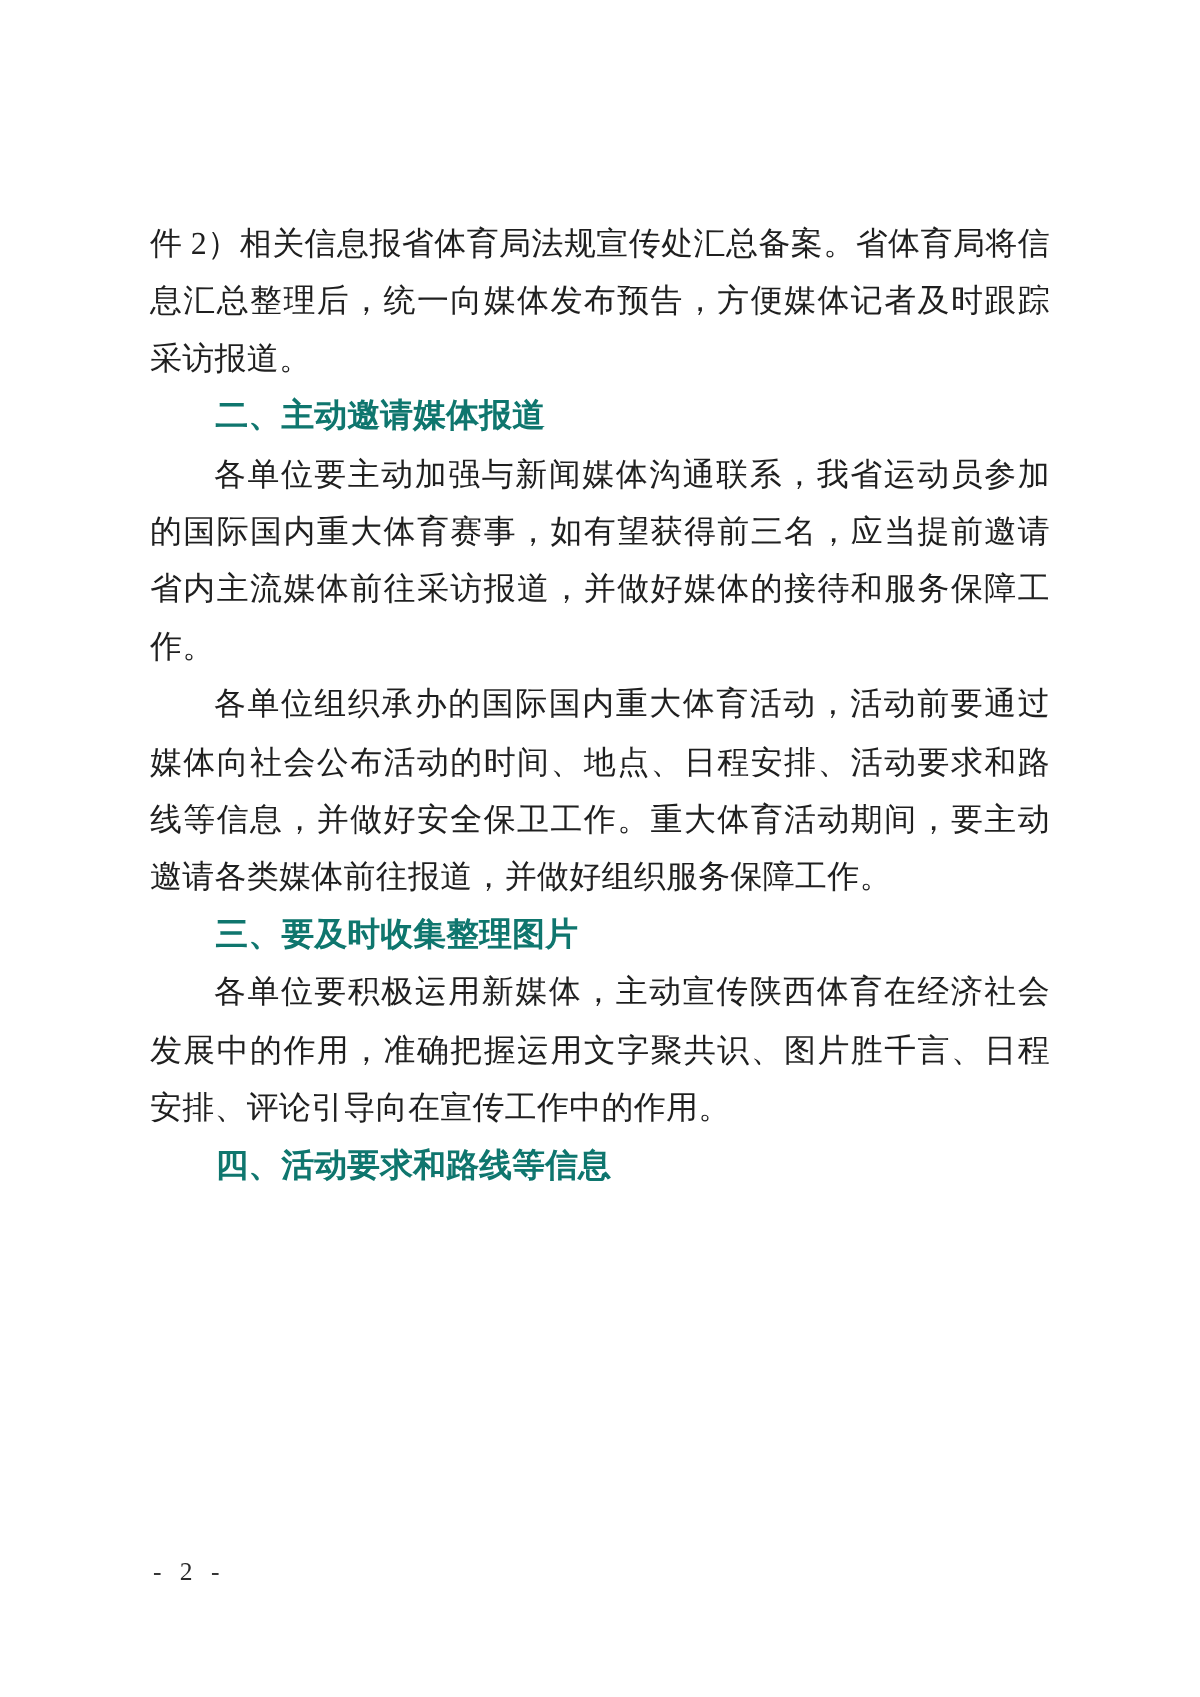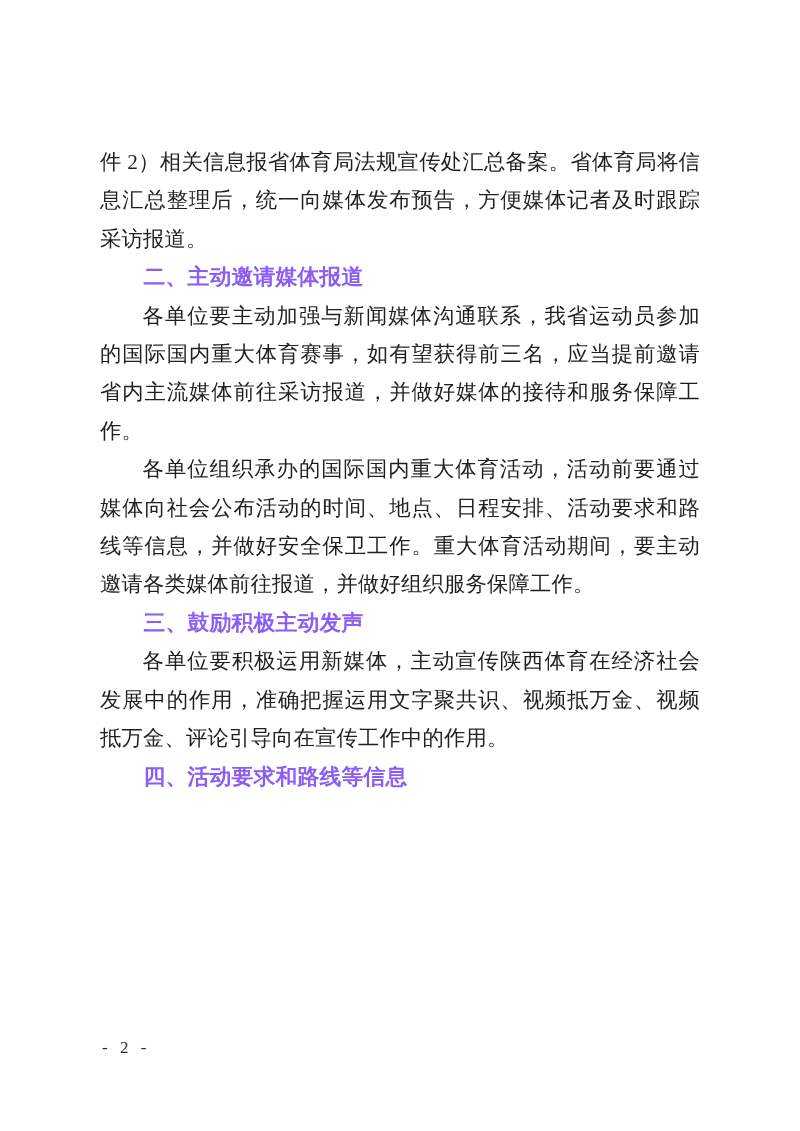--- a/index.html
+++ b/index.html
@@ -37,21 +37,21 @@
   }
   .text-block h2 {
     margin: 0;
     padding: 0;
     font-family: "Liberation Sans", "DejaVu Sans", sans-serif;
     font-weight: 700;
     font-size: 21.8px;
     line-height: 38.4px;
     text-indent: 2em;
     text-align: left;
-    color: #8b5cf6;
+    color: #0f766e;
   }
   .page-number {
     position: absolute;
     left: 102px;
     top: 1038px;
     font-size: 17px;
     letter-spacing: 4px;
     color: #2a2a2a;
     font-family: "Liberation Serif", "DejaVu Serif", serif;
   }
@@ -64,23 +64,23 @@
   <div class="text-block">
 
     <p class="no-indent">件 2）相关信息报省体育局法规宣传处汇总备案。省体育局将信息汇总整理后，统一向媒体发布预告，方便媒体记者及时跟踪采访报道。</p>
 
     <h2>二、主动邀请媒体报道</h2>
 
     <p>各单位要主动加强与新闻媒体沟通联系，我省运动员参加的国际国内重大体育赛事，如有望获得前三名，应当提前邀请省内主流媒体前往采访报道，并做好媒体的接待和服务保障工作。</p>
 
     <p>各单位组织承办的国际国内重大体育活动，活动前要通过媒体向社会公布活动的时间、地点、日程安排、活动要求和路线等信息，并做好安全保卫工作。重大体育活动期间，要主动邀请各类媒体前往报道，并做好组织服务保障工作。</p>
 
-    <h2>三、鼓励积极主动发声</h2>
+    <h2>三、要及时收集整理图片</h2>
 
-    <p>各单位要积极运用新媒体，主动宣传陕西体育在经济社会发展中的作用，准确把握运用文字聚共识、视频抵万金、视频抵万金、评论引导向在宣传工作中的作用。</p>
+    <p>各单位要积极运用新媒体，主动宣传陕西体育在经济社会发展中的作用，准确把握运用文字聚共识、图片胜千言、日程安排、评论引导向在宣传工作中的作用。</p>
 
 
     <h2>四、活动要求和路线等信息</h2>
 
 
   </div>
 
   <div class="page-number">- 2 -</div>
 
 </div>

